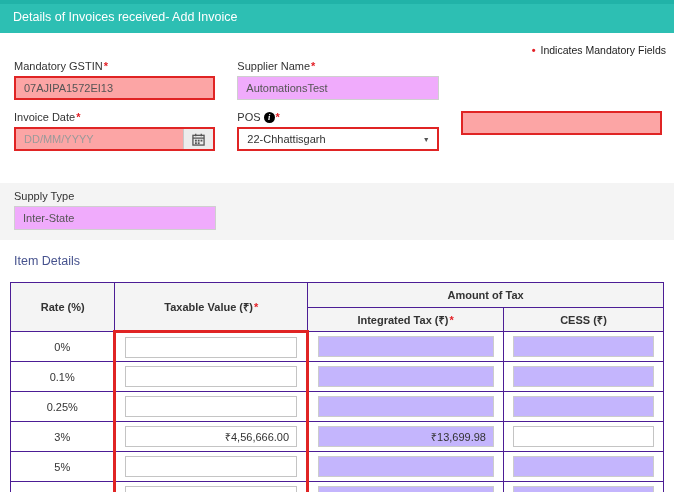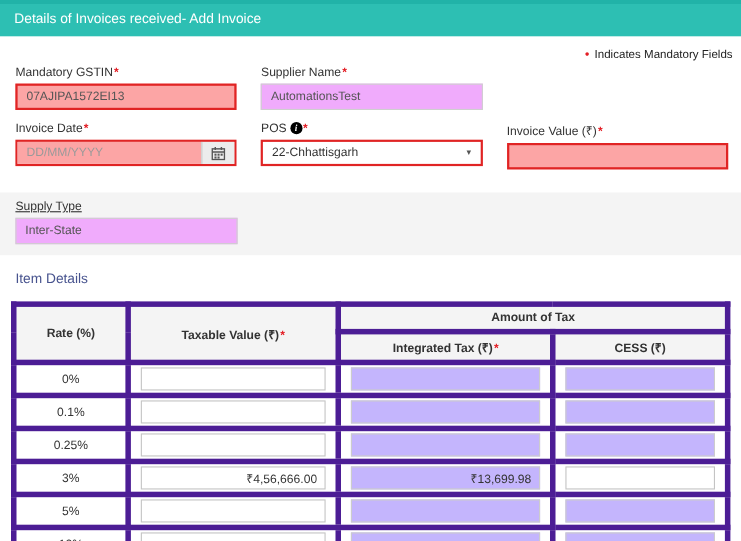--- a/index.html
+++ b/index.html
@@ -57,33 +57,33 @@
   }
   
   .info-icon {
     display: inline-block; width: 11px; height: 11px; border-radius: 50%;
     background: #000; color: #fff; font-size: 8.5px; line-height: 11px;
     text-align: center; font-weight: bold; font-style: italic;
     vertical-align: 1px; margin-left: 3px; cursor: pointer;
     font-family: "Liberation Serif", serif;
   }
   
-  .supply-band { background: #f4f4f4; margin-top: 12px; padding: 7px 12px 10px 14px; text-decoration: underline; }
+  .supply-band { background: #f4f4f4; margin-top: 23px; padding: 7px 12px 10px 14px; }
   .supply-band .field { width: 202px; margin-bottom: 0; }
   
   .section-heading { color: #47538e; font-size: 12.5px; padding: 14px 0 10px 14px; }
   table.items {
     border-collapse: collapse; table-layout: fixed;
     width: 654px; margin: 4px 10px 0 10px;
   }
   table.items col.c-rate { width: 16%; }
   table.items col.c-tax  { width: 29.5%; }
   table.items col.c-int  { width: 30%; }
   table.items col.c-cess { width: 24.5%; }
-  table.items th, table.items td { border: 5px solid #4c1d95; }
+  table.items th, table.items td { border: 1px solid #4c1d95; }
   table.items thead th {
     background: #f4f4f4; font-weight: bold; font-size: 11px; color: #333;
     text-align: center; vertical-align: middle; padding: 4px 4px;
   }
   table.items thead tr.h1 th { height: 25px; }
   table.items thead tr.h2 th { height: 21px; }
   table.items tbody td { height: 30px; padding: 0 9px; background: #fff; }
   td.rate-cell { text-align: center; color: #333; }
   td.taxable-cell { border-left: 3px solid #e02424 !important; border-right: 3px solid #e02424 !important; }
   tr.first-body td.taxable-cell { border-top: 3px solid #e02424 !important; }
@@ -138,21 +138,20 @@
     </div>
   </div>
   <div class="field">
     <span class="field-label"><span>POS</span><span class="info-icon">i</span><span class="req">*</span></span>
     <div class="combo" role="combobox">
       <span>22-Chhattisgarh</span>
       <span class="combo-caret">▼</span>
     </div>
   </div>
   <div class="field">
-    <span class="field-label"><span>Invoice Value (₹)</span><span class="req">*</span></span>
     <input class="txt-input red-border" value="" style="">
   </div>
 </div>
 
 <div class="supply-band">
   <div class="field">
     <span class="field-label">Supply Type</span>
     <input class="txt-input disabled-input" disabled="" value="Inter-State" style="">
   </div>
 </div>

